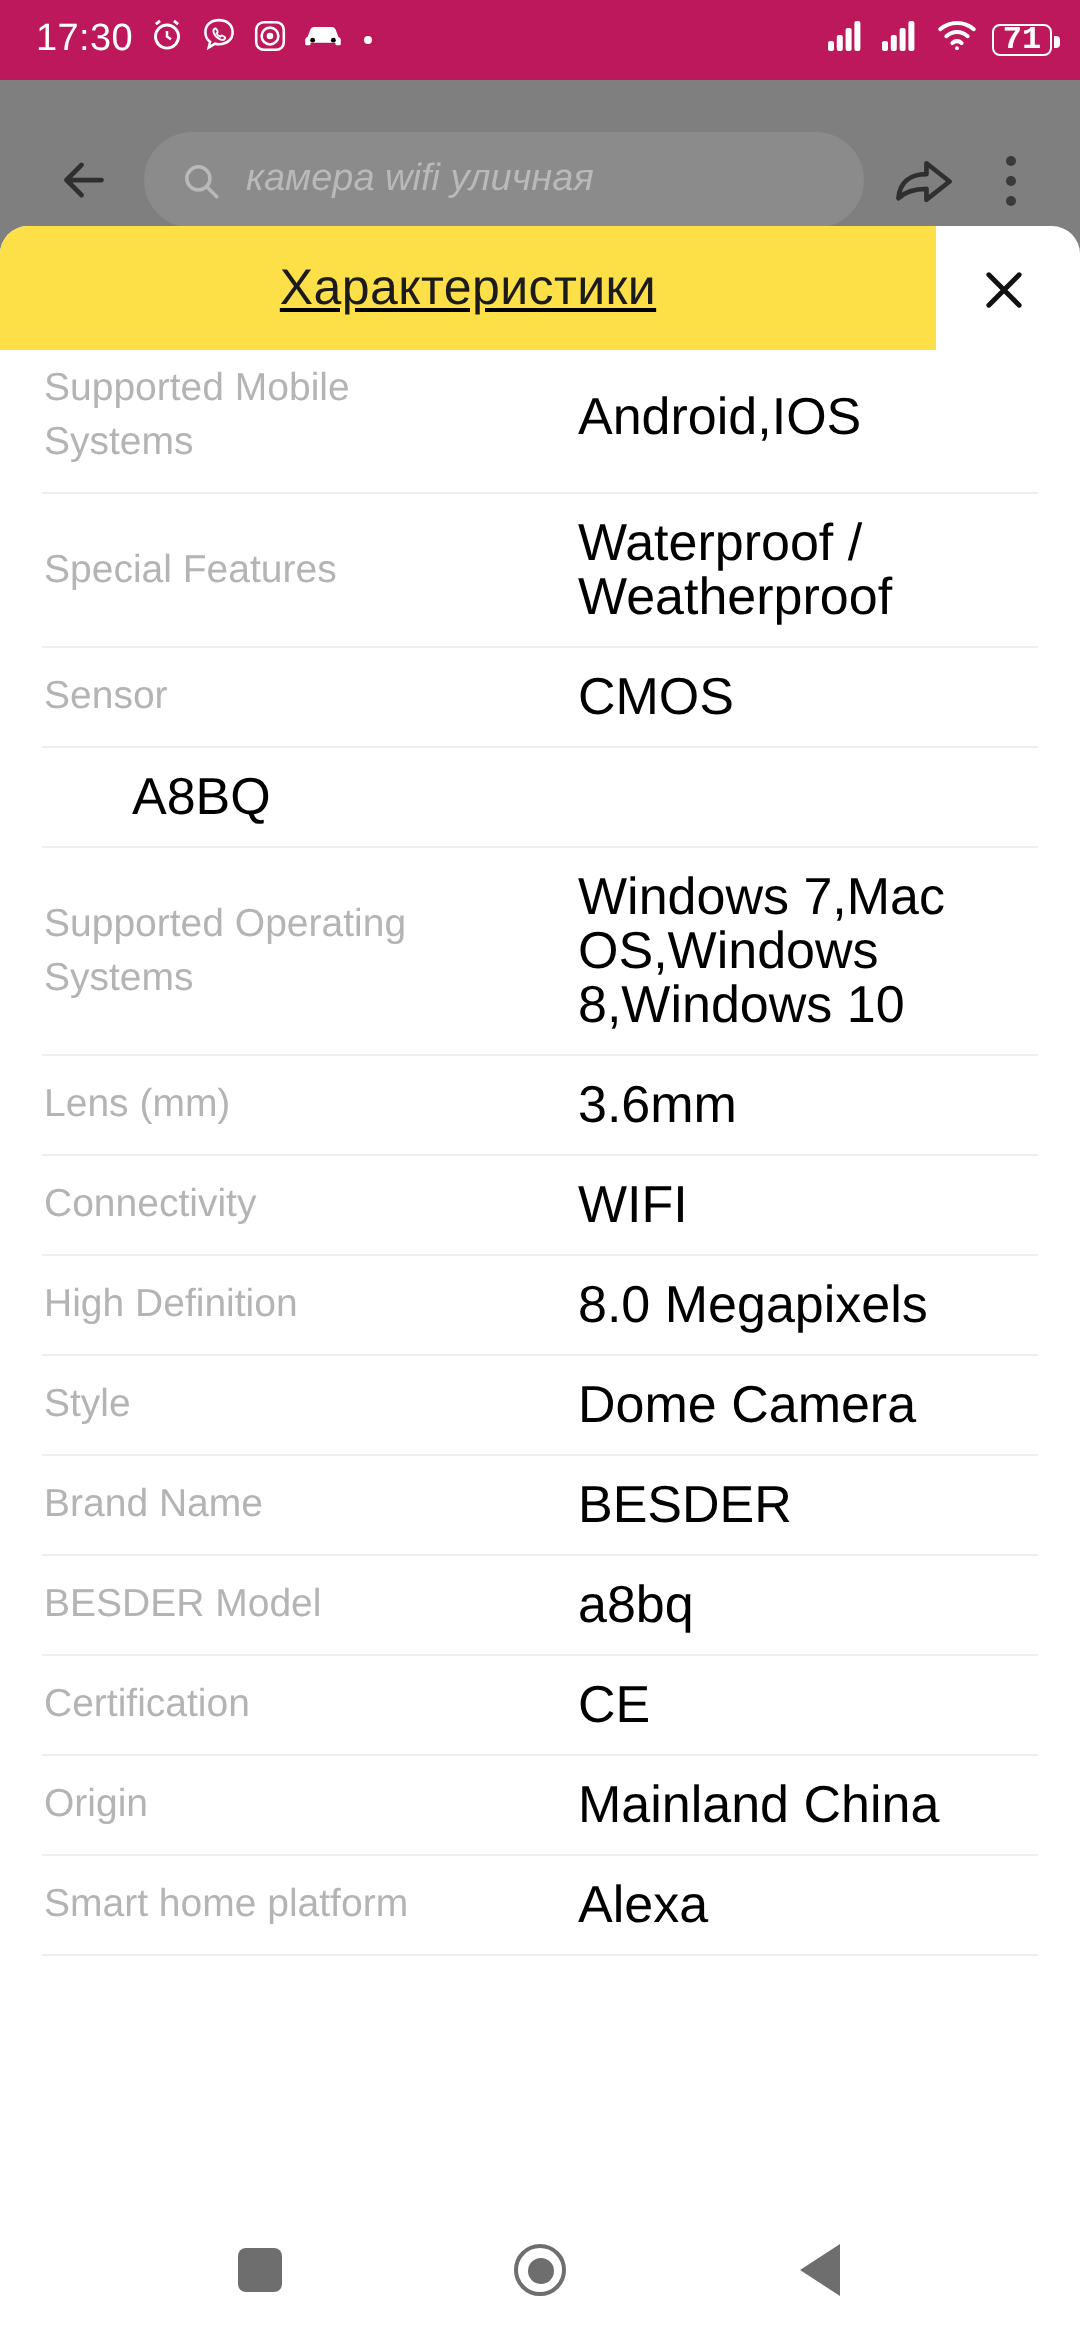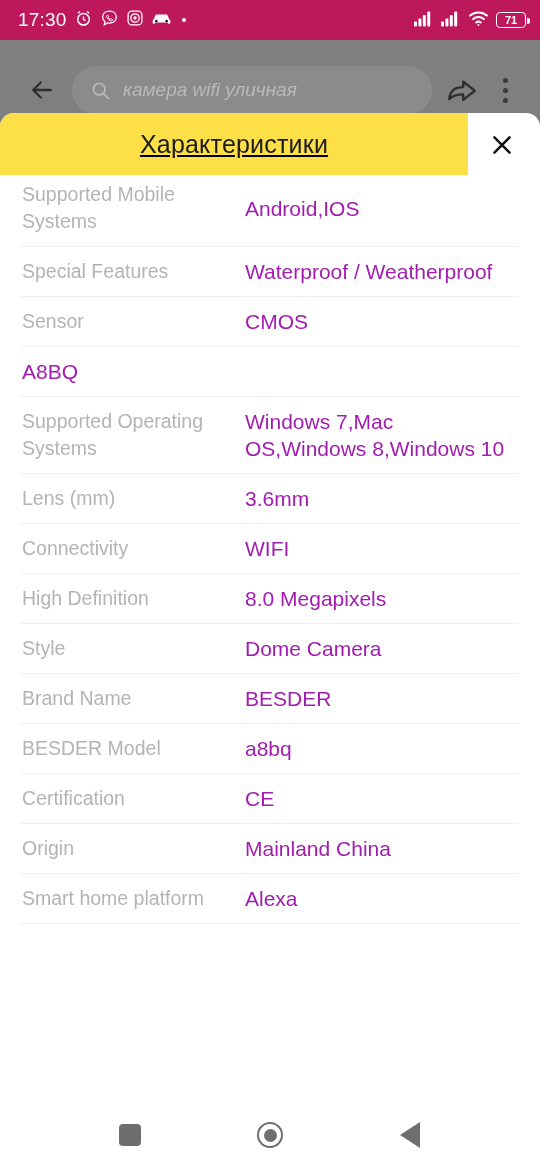--- a/index.html
+++ b/index.html
@@ -24,21 +24,21 @@
   .ic{ display:block; }
   .sb-dot{ width:4px; height:4px; border-radius:50%; background:#fff; margin-left:3px; }
   .batt{
     position:relative; width:30px; height:16px; border:1.6px solid #fff;
     border-radius:4px; display:flex; align-items:center; justify-content:center;
   }
   .batt::after{
     content:""; position:absolute; right:-4.5px; top:4.5px;
     width:3px; height:6px; background:#fff; border-radius:0 2px 2px 0;
   }
-  .batt-txt{ font-size:11px; line-height:1; color:#fff; font-weight:bold; }
+  .batt-txt{ font-size:16px; line-height:1; color:#fff; font-weight:bold;font-family:Liberation Mono, monospace; }
 
   
   .chrome{
     position:absolute; top:40px; left:0; width:540px; height:100px;
     background:#7f7f7f;
     display:flex; align-items:center; padding:0 16px;
   }
   .chrome-back{ width:52px; height:52px; display:flex; align-items:center; justify-content:center; }
   .searchbar{
     flex:1; height:48px; margin:0 6px 0 4px;
@@ -78,22 +78,23 @@
     width:498px;
   }
   .spec-row.first{ border-top:none; }
   .spec-label{
     width:223px; flex:0 0 223px;
     font-size:19.5px; line-height:27px; color:#b4b4b4;
     padding:11px 12px 11px 1px;
   }
   .spec-value{
     flex:1;
-    font-size:21px; line-height:27px; color:#a21caf;
+    font-size:26px; line-height:27px; color:#000000;
     padding:11px 0 11px 1px;
+    margin-left:44px;
   }
 
   
   .navbar{
     position:absolute; bottom:0; left:0; width:540px; height:70px;
     background:#ffffff; display:flex; align-items:center; justify-content:space-around;
     padding:0 60px;
   }
   .nav-btn{ width:64px; height:64px; display:flex; align-items:center; justify-content:center; }
   .nav-square{ width:22px; height:22px; background:#6e6e6e; border-radius:4px; }

